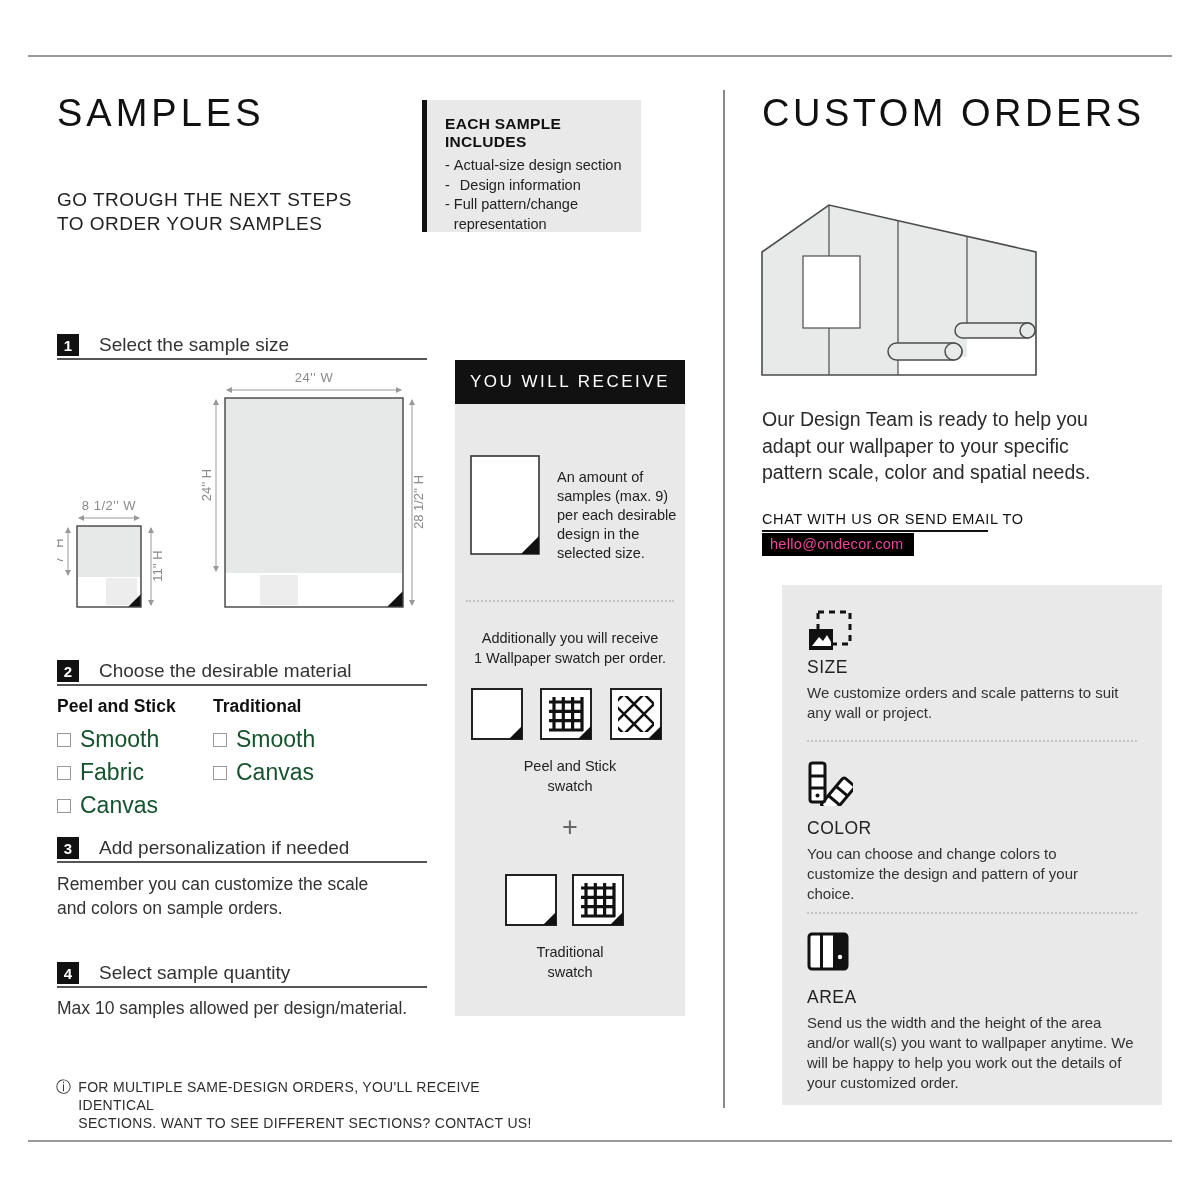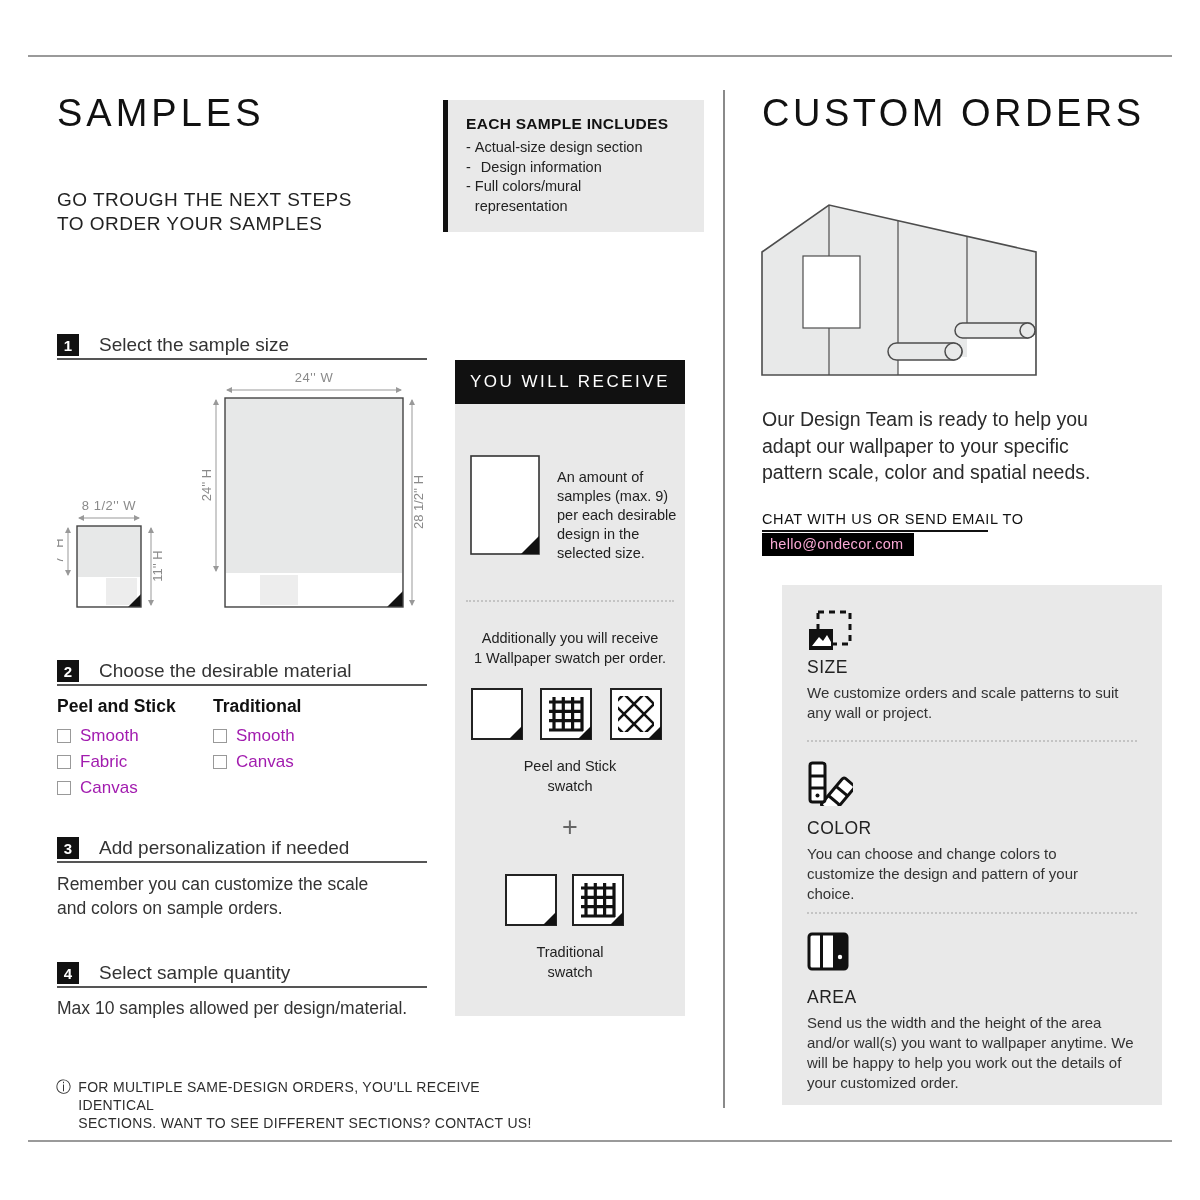--- a/index.html
+++ b/index.html
@@ -8,39 +8,39 @@
   .abs{position:absolute;}
   .rule{background:#9a9a9a;}
   .big-title{font-size:38px;font-weight:500;letter-spacing:4px;color:#111;}
   .intro-line{font-size:19px;letter-spacing:.5px;color:#222;line-height:24px;}
   .step-header{display:flex;align-items:center;}
   .step-badge{width:22px;height:22px;background:#111;color:#fff;font-size:15px;font-weight:700;
     display:flex;align-items:center;justify-content:center;flex:0 0 22px;}
   .step-title{font-size:19px;color:#333;margin-left:20px;white-space:nowrap;}
   .step-line{height:2px;background:#555;}
   .mat-header{font-size:17.5px;font-weight:700;color:#111;margin-bottom:9px;}
-  .mat-row{display:flex;align-items:center;margin-bottom:6px;font-size:17px;color:#a21caf;}
+  .mat-row{display:flex;align-items:center;margin-bottom:6px;font-size:23px;color:#14532d;}
   .cb{width:12px;height:12px;border:1.5px solid #999;margin-right:9px;flex:0 0 12px;}
   .note{font-size:17.5px;color:#333;line-height:24px;}
   .footnote{display:flex;font-size:14px;line-height:18px;letter-spacing:.3px;color:#2e2e2e;}
   .footnote .glyph{font-size:15px;margin-right:7px;line-height:18px;}
   .inc-box{background:#e9e9e9;border-left:5px solid #111;box-sizing:border-box;padding:15px 10px 0 18px;}
   .inc-title{font-size:15.5px;font-weight:600;letter-spacing:.3px;color:#111;}
   .inc-item{display:flex;font-size:14.5px;line-height:19.5px;color:#222;}
   .inc-item .dash{margin-right:4px;}
   .recv-header{background:#111;color:#fff;display:flex;align-items:center;justify-content:center;
     font-size:17px;letter-spacing:2.5px;}
   .recv-panel{background:#e9e9e9;}
   .recv-text{font-size:14.5px;line-height:19px;color:#222;}
   .dotted{border-top:2px dotted #c4c4c4;}
   .center-txt{text-align:center;}
   .cap{font-size:14.5px;line-height:20px;color:#222;}
   .plus{font-size:27px;font-weight:300;color:#666;}
   .chat-label{font-size:14.5px;letter-spacing:.6px;color:#111;}
-  .email-badge{display:inline-block;background:#000;color:#f9a8d4;font-size:14.5px;
+  .email-badge{display:inline-block;background:#000;color:#ec4899;font-size:14.5px;
     padding:3px 11px 4px 8px;letter-spacing:.3px;}
   .feat-box{background:#e9e9e9;margin-left:24px;}
   .feat-title{font-size:17.5px;letter-spacing:.5px;color:#222;}
   .feat-text{font-size:15px;line-height:20px;color:#333;}
   .custom-intro{font-size:19.5px;line-height:26.5px;color:#2b2b2b;}
   svg text{font-family:"Liberation Sans",sans-serif;}
 </style>
 </head>
 <body>
 
@@ -146,34 +146,34 @@
   <div class="abs note" style="left:57px;top:996px;width:400px;">Max 10 samples allowed per design/material.</div>
 
   <div class="abs footnote" style="left:56px;top:1078px;width:480px;">
     <span class="glyph">ⓘ</span>
     <span>
       <span style="display:block;">FOR MULTIPLE SAME-DESIGN ORDERS, YOU'LL RECEIVE IDENTICAL</span>
       <span style="display:block;">SECTIONS. WANT TO SEE DIFFERENT SECTIONS? CONTACT US!</span>
     </span>
   </div>
 
-  <div class="abs inc-box" style="left:443px;top:100px;width:261px;height:132px;">
+  <div class="abs inc-box" style="left:422px;top:100px;width:219px;height:132px;">
     <div class="inc-title">EACH SAMPLE INCLUDES</div>
     <div style="margin-top:5px;">
       <div class="inc-item">
         <span class="dash">-</span>
         <span style="width:195px;">Actual-size design section</span>
       </div>
       <div class="inc-item">
         <span class="dash">-</span>
         <span style="width:195px;padding-left:6px;">Design information</span>
       </div>
       <div class="inc-item">
         <span class="dash">-</span>
-        <span style="width:140px;">Full colors/mural representation</span>
+        <span style="width:140px;">Full pattern/change representation</span>
       </div>
     </div>
   </div>
 
   <div class="abs recv-header" style="left:455px;top:360px;width:230px;height:44px;">YOU WILL RECEIVE</div>
 
   <div class="abs recv-panel" style="left:455px;top:404px;width:230px;height:612px;">
 
     <svg class="abs" style="left:15px;top:51px;" width="70" height="100" viewBox="0 0 70 100">
       <rect x="1" y="1" width="68" height="98" fill="#fff" stroke="#333" stroke-width="1.6"></rect>

